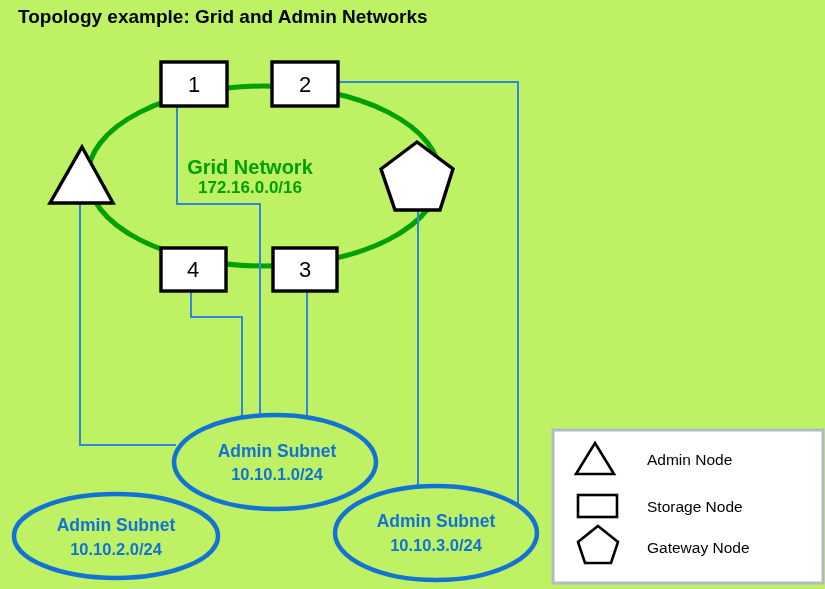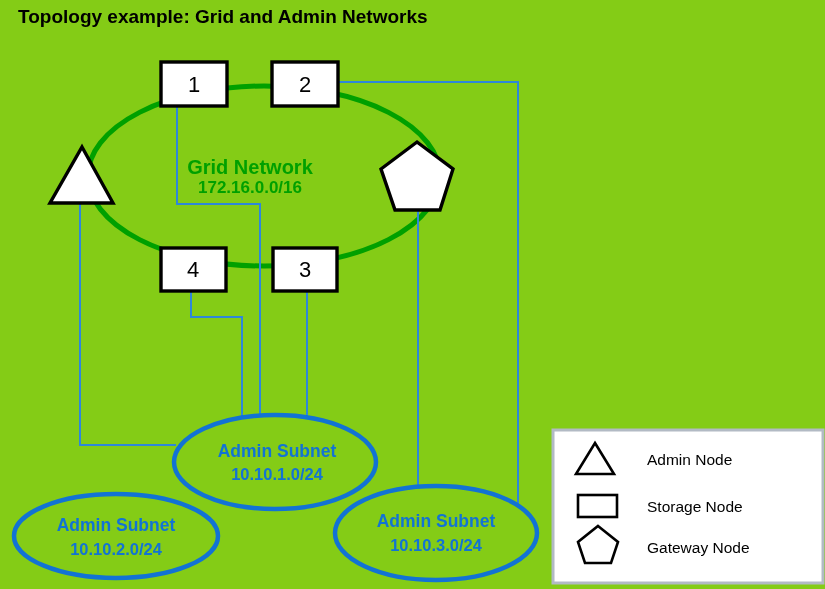--- a/index.html
+++ b/index.html
@@ -5,21 +5,21 @@
   html, body {
     margin: 0;
     padding: 0;
     background: #ffffff;
     font-family: "Liberation Sans", sans-serif;
   }
   .stage {
     position: relative;
     width: 825px;
     height: 589px;
-    background: #84cc16;
+    background: #bef264;
     overflow: hidden;
   }
   .diagram-title {
     position: absolute;
     left: 18px;
     top: 6px;
     font-size: 19px;
     font-weight: bold;
     color: #000000;
     white-space: nowrap;

